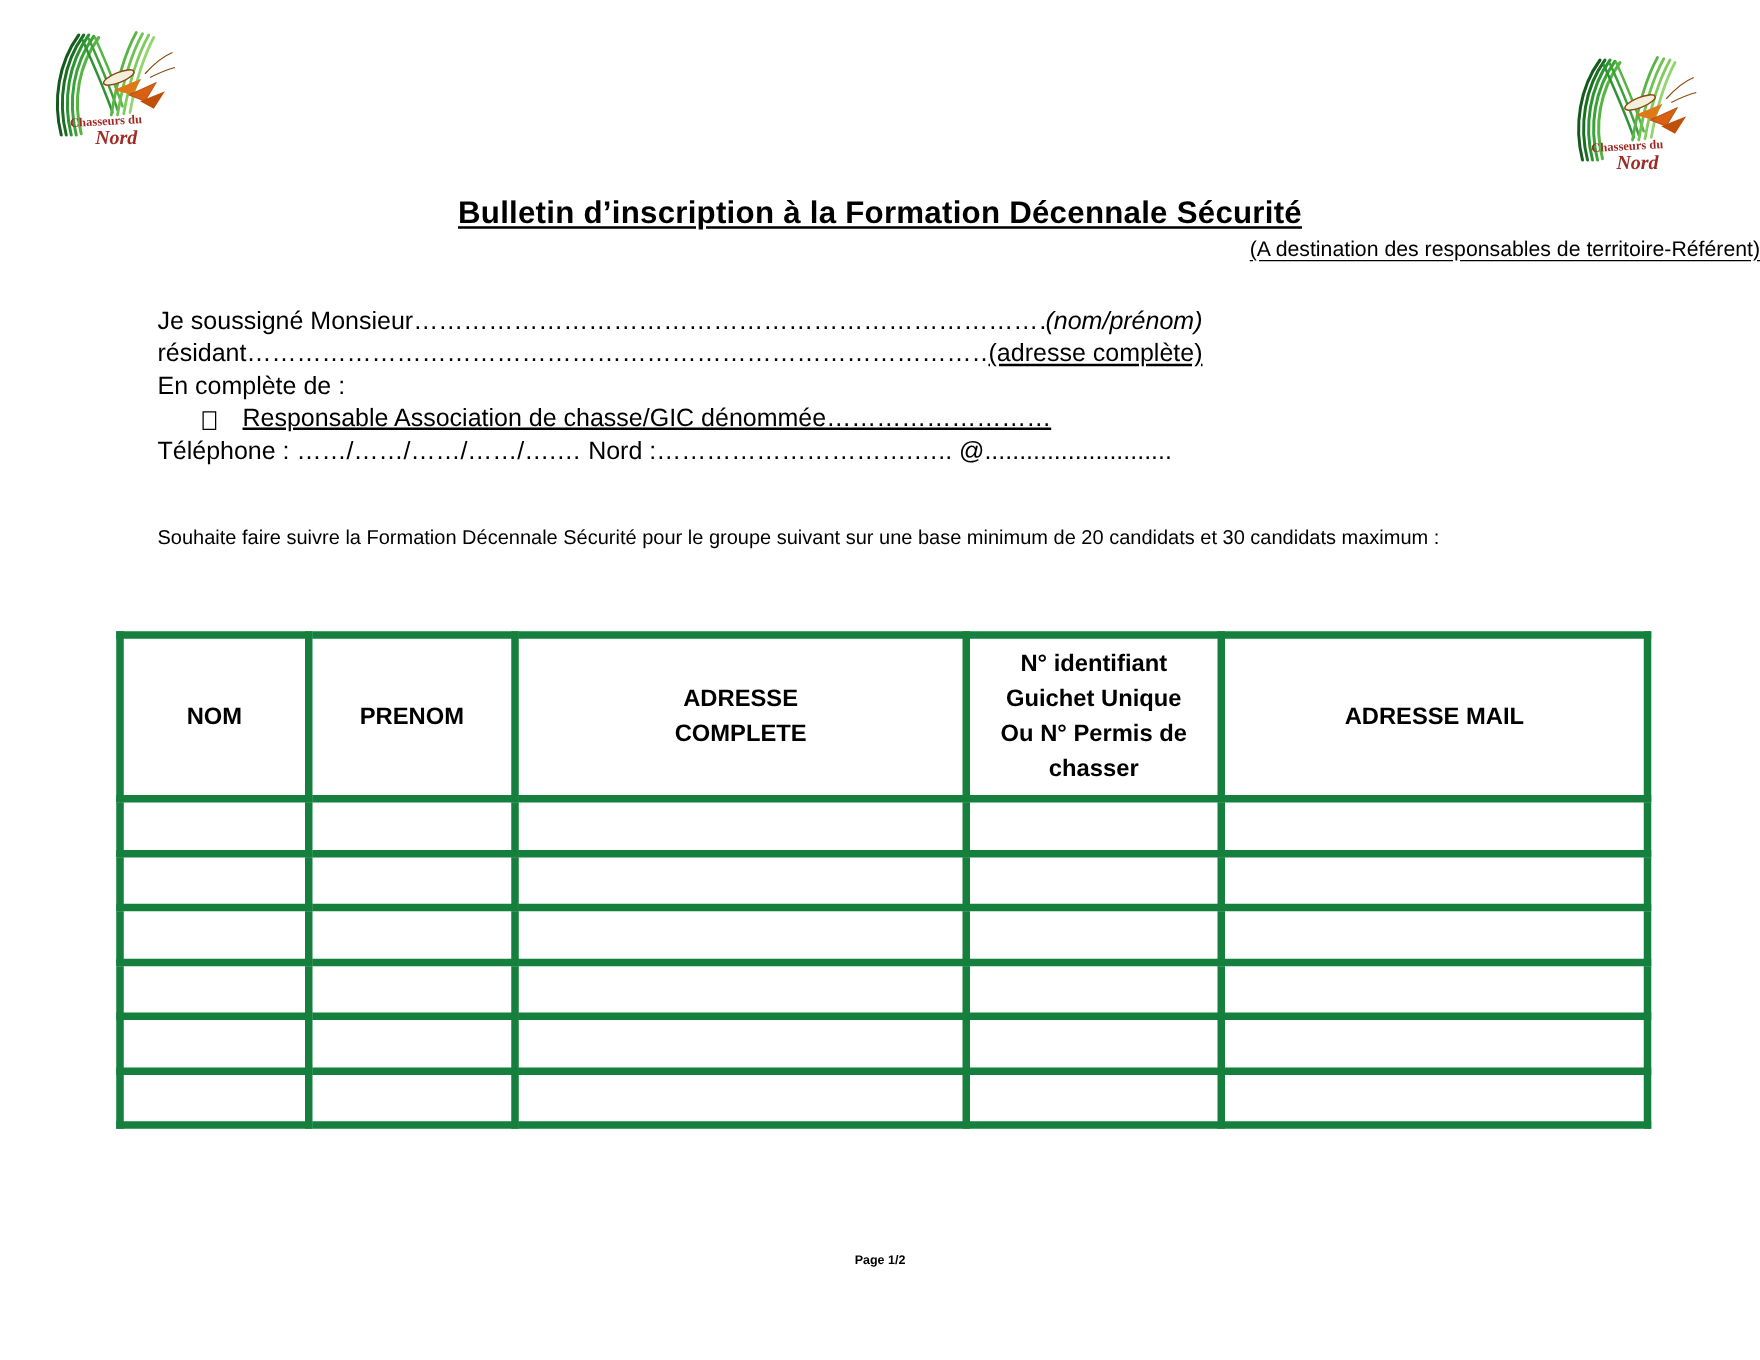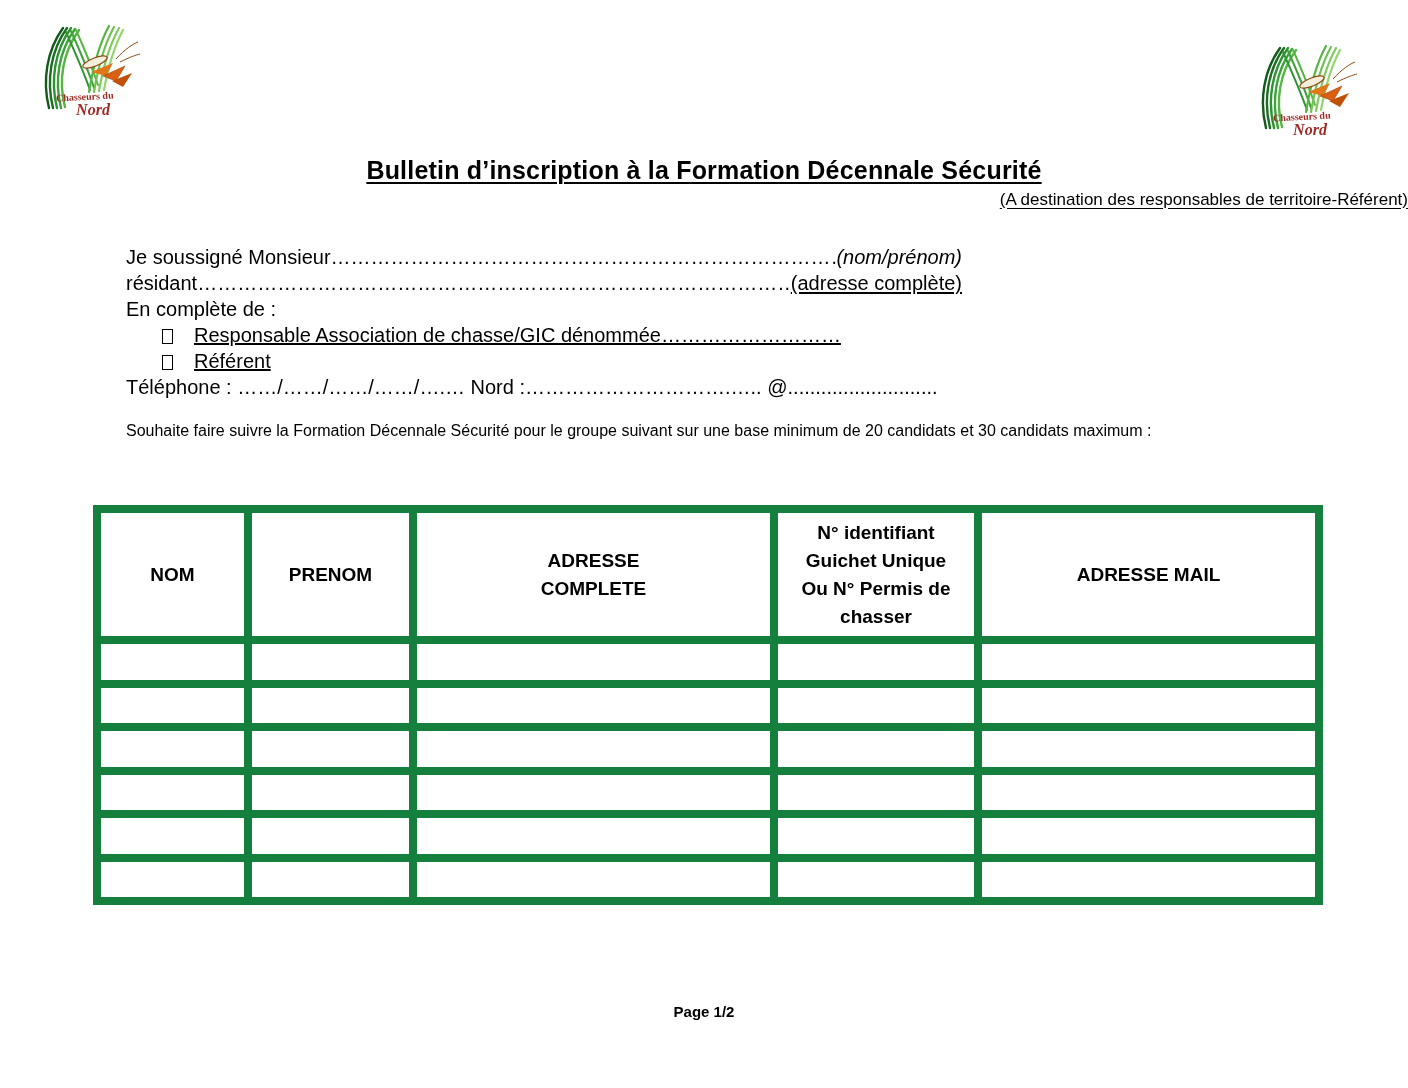--- a/index.html
+++ b/index.html
@@ -55,32 +55,32 @@
     position: absolute; left: 126px; top: 418px; width: 1152px;
     font-size: 16px; line-height: 26px;
   }
 
   table.signup-table {
     position: absolute; left: 93px; top: 505px;
     width: 1222px; border-collapse: collapse; table-layout: fixed;
     border: 3px solid #000;
   }
   .signup-table th, .signup-table td {
-    border: 8px solid #15803d; padding: 0 6px;
+    border: 6px solid #15803d; padding: 0 6px;
     text-align: center; vertical-align: middle;
   }
   .signup-table th {
     height: 131px; font-size: 19px; font-weight: bold; line-height: 28px;
   }
   .signup-table td { height: 43.5px; }
   .th-line + .th-line { margin-top: 0; }
 
   .footer {
     position: absolute; left: 0; right: 0; top: 1003px;
-    text-align: center; font-size: 15px; font-weight: bold;
+    text-align: center; font-size: 10px; font-weight: bold;
   }
 </style>
 </head>
 <body>
 
 <div class="page">
 
   <div class="logo logo-left">
     <svg viewBox="0 0 110 106" width="110" height="106">
 
@@ -166,24 +166,20 @@
     <div class="fill-line">
       <span class="prefix">résidant</span>
         <span class="dots">………………………………………………………………………………………………………….</span>
         <span class="note note-underline">(adresse complète)</span>
     </div>
     <div>En complète de :</div>
     <div class="option-row">
       <span class="checkbox"></span>
       <span class="option-label">Responsable Association de chasse/GIC dénommée………………………</span>
     </div>
-    <div class="option-row">
-      <span class="checkbox"></span>
-      <span class="option-label">Référent</span>
-    </div>
     <div>Téléphone : ……/……/……/……/….… Nord :………………………….….. @...........................</div>
   </div>
 
   <div class="request-paragraph">Souhaite faire suivre la Formation Décennale Sécurité pour le groupe suivant sur une base minimum de 20 candidats et 30 candidats maximum :</div>
 
   <table class="signup-table">
     <colgroup>
       <col style="width:151px">
       <col style="width:165px">
       <col style="width:361px">

